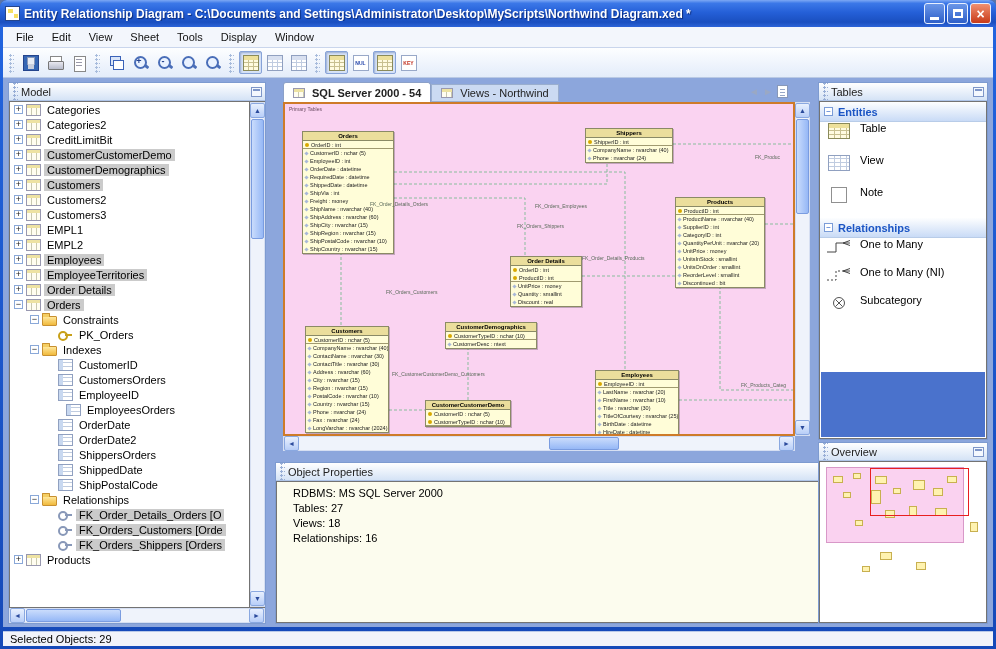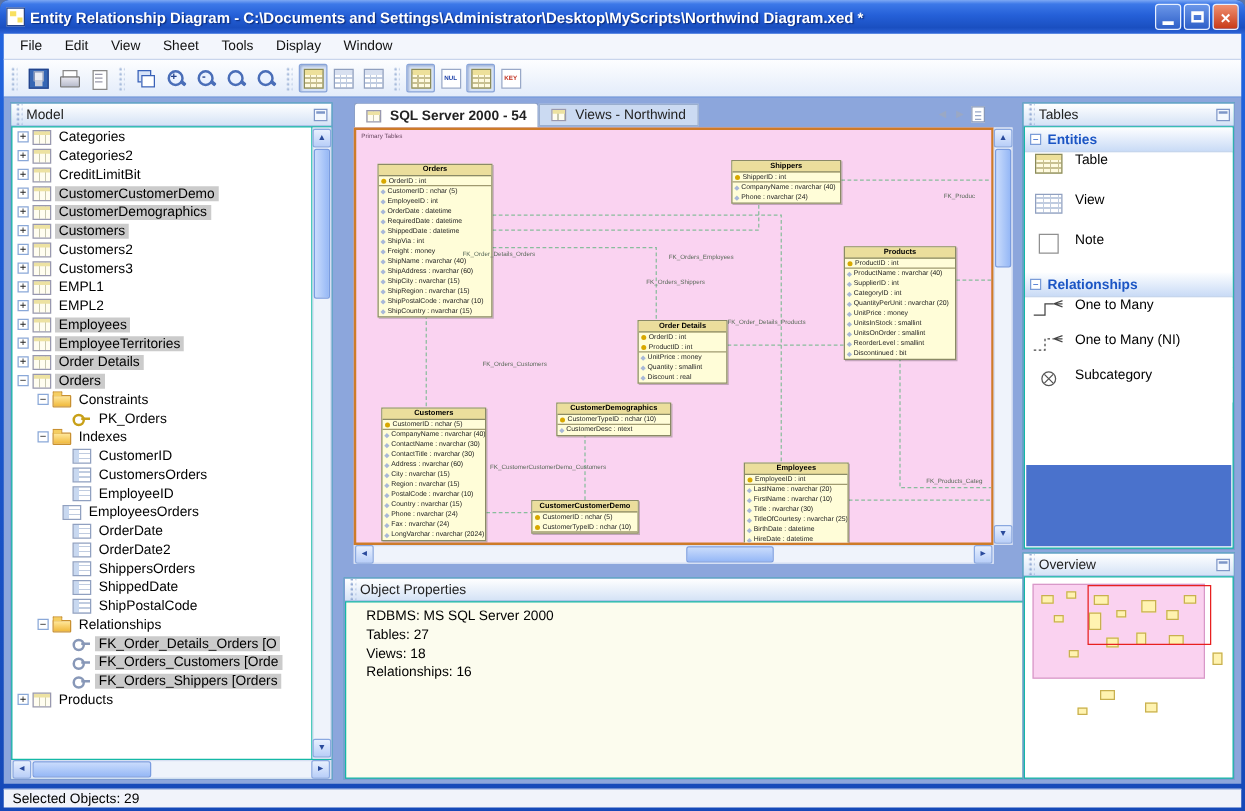--- a/index.html
+++ b/index.html
@@ -54,21 +54,21 @@
   repeating-linear-gradient(90deg,transparent 0 4px,#C8C090 4px 5px),#FFFBE0; }
 .i-gridw { border:1px solid #90A0C0; background:linear-gradient(#D8E0F0,#D8E0F0) 0 0/100% 4px no-repeat,
   repeating-linear-gradient(0deg,transparent 0 3px,#C0CCE0 3px 4px),
   repeating-linear-gradient(90deg,transparent 0 4px,#C0CCE0 4px 5px),#fff; }
 .i-text { border:1px solid #98A8C8; background:#fff; display:flex; align-items:center; justify-content:center;
   font-size:5px; font-weight:bold; color:#2244AA; }
 .i-text.red { color:#C03020; }
 
 
 .client { position:absolute; top:78px; left:3px; right:3px; bottom:22px; background:#8CA6DC; }
-.panel { position:absolute; background:#14b8a6; border:1px solid #7E9BD0; }
+.panel { position:absolute; background:#737373; border:1px solid #7E9BD0; }
 .p-header { height:18px; background:linear-gradient(#FFFFFF,#D5E3F6); border-bottom:1px solid #AEC4E8;
   display:flex; align-items:center; padding:0 3px; font-size:11px; color:#222; }
 .p-grip { width:6px; align-self:stretch; margin-right:3px;
   background-image:radial-gradient(circle at 1.5px 1.5px,#98AED6 1px,transparent 1.3px);
   background-size:4px 4px; background-position:1px 3px; }
 .p-title { flex:1; white-space:nowrap; overflow:hidden; }
 .undock { width:11px; height:10px; border:1px solid #7E96C8; background:#F4F8FE; position:relative; flex:none; }
 .undock::before { content:""; position:absolute; left:1px; top:1px; right:1px; height:2px; background:#7E96C8; }
 
 
@@ -95,21 +95,21 @@
 
 
 .sb { position:absolute; background:#EFF3FB; border:1px solid #D6DFF2; }
 .sbtn { position:absolute; width:15px; height:15px; background:linear-gradient(#E8F0FE,#B8CEF8);
   border:1px solid #8AA8E0; border-radius:2px; color:#2A4A9C; font-size:7px;
   display:flex; align-items:center; justify-content:center; }
 .sthumb { position:absolute; background:linear-gradient(90deg,#CADCFC,#96B8F6); border:1px solid #7A9CE0; border-radius:2px; }
 .sthumb.h { background:linear-gradient(180deg,#CADCFC,#96B8F6); }
 
 
-.tabrow { position:absolute; left:280px; top:4px; height:20px; display:flex; align-items:center; }
+.tabrow { position:absolute; left:280px; top:4px; height:20px; display:flex; align-items:flex-end; }
 .tab { display:flex; align-items:center; gap:4px; padding:0 9px; font-size:11px; height:18px;
   background:#CBDAF2; border:1px solid #9AAECE; color:#222; white-space:nowrap; }
 .tab.active { height:20px; background:#fff; border-color:#8BA0C8; border-bottom:none;
   border-radius:3px 3px 0 0; font-weight:bold; }
 .tabico { width:12px; height:10px; }
 .tab-nav { position:absolute; left:746px; top:7px; display:flex; align-items:center; gap:4px; color:#9AA8C4; font-size:10px; }
 .sheetlist { width:11px; height:13px; background:#fff; border:1px solid #8898B8; position:relative; }
 .sheetlist::before { content:""; position:absolute; left:2px; top:3px; right:2px; height:1px; background:#98A8C8;
   box-shadow:0 3px 0 #98A8C8,0 6px 0 #98A8C8; }
 
@@ -349,21 +349,21 @@
           <div class="trow" style="padding-left: 36px;">
             <span class="texp-sp"></span>
             <span class="tico index"></span>
             <span class="tlab">CustomersOrders</span>
           </div>
           <div class="trow" style="padding-left: 36px;">
             <span class="texp-sp"></span>
             <span class="tico index"></span>
             <span class="tlab">EmployeeID</span>
           </div>
-          <div class="trow" style="padding-left: 28px;">
+          <div class="trow" style="padding-left: 44px;">
             <span class="texp-sp"></span>
             <span class="tico index"></span>
             <span class="tlab">EmployeesOrders</span>
           </div>
           <div class="trow" style="padding-left: 36px;">
             <span class="texp-sp"></span>
             <span class="tico index"></span>
             <span class="tlab">OrderDate</span>
           </div>
           <div class="trow" style="padding-left: 36px;">

